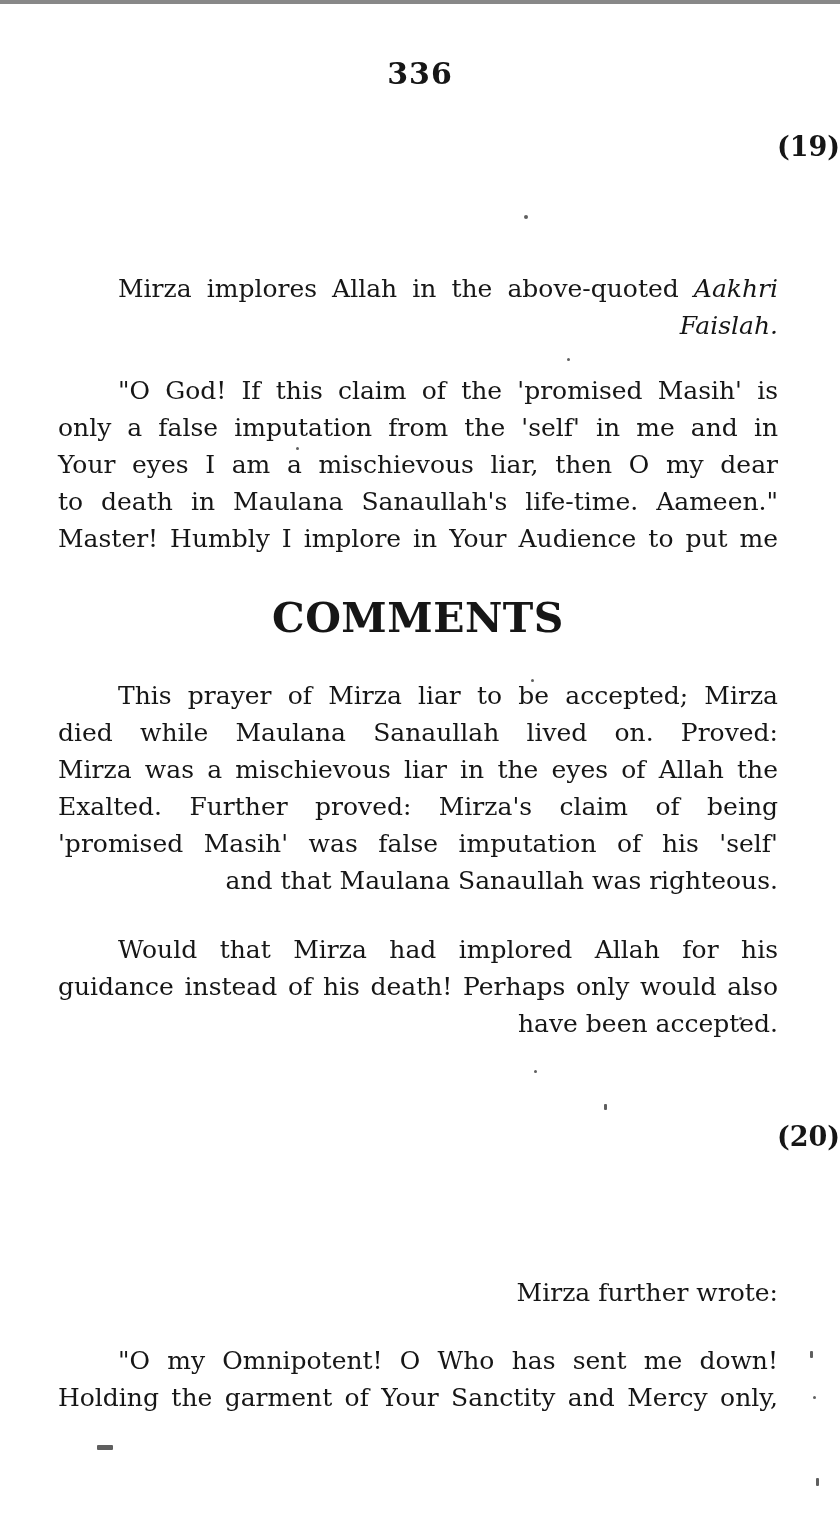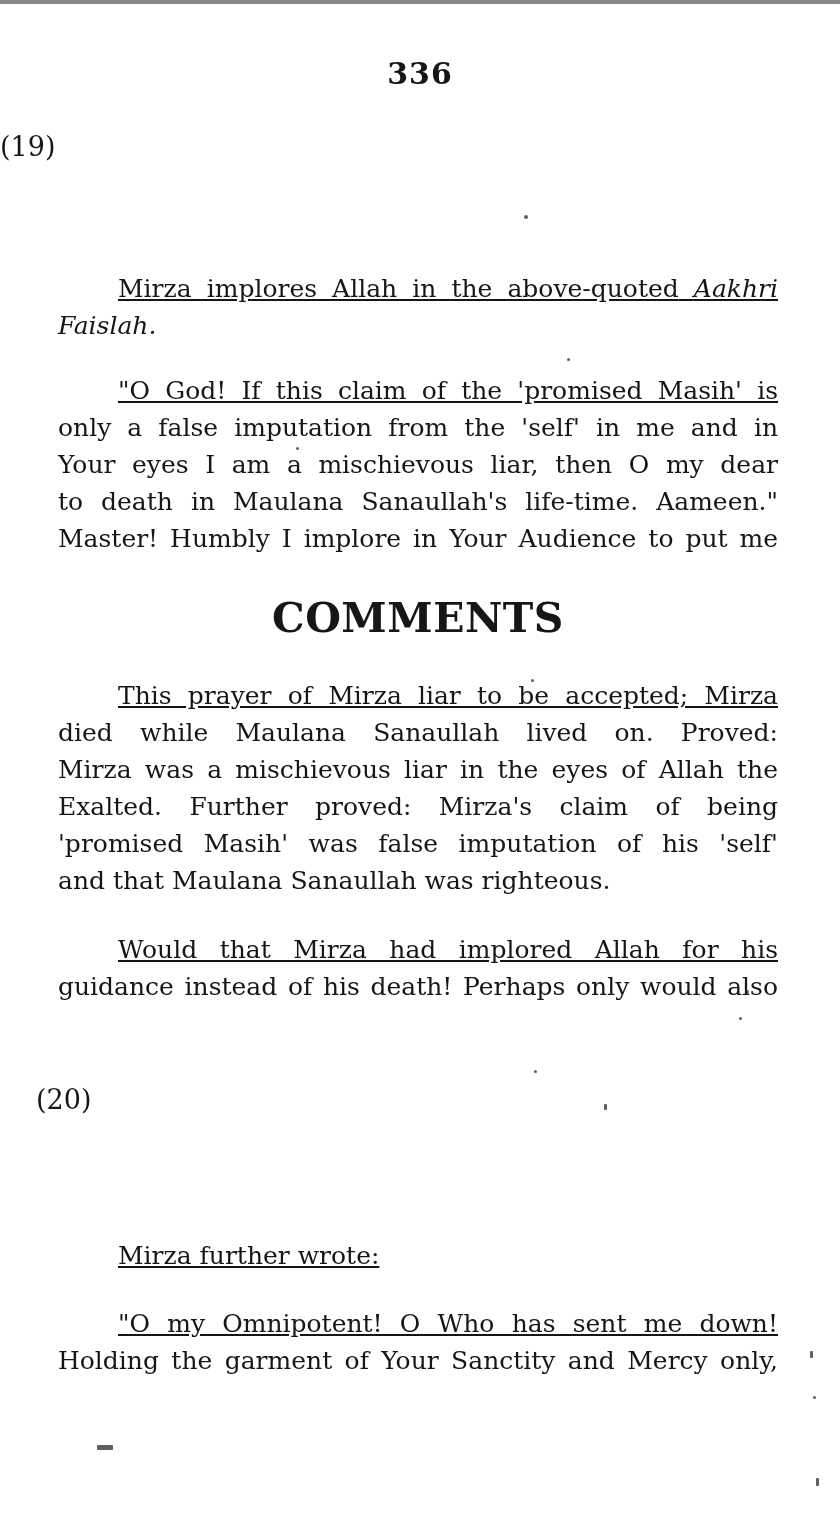--- a/index.html
+++ b/index.html
@@ -21,31 +21,31 @@
     padding-top: 54px;
     font-size: 30px;
     line-height: 32px;
     font-weight: 700;
     text-align: center;
     letter-spacing: 1px;
   }
   .sec-marker {
     font-size: 27px;
     line-height: 30px;
-    font-weight: 400;
-    text-align: left;
+    font-weight: 700;
+    text-align: right;
   }
   .m19 { margin-top: 42px; }
   .m20 { margin-top: 80px; padding-left: 36px; }
 
   .para { font-size: 25px; line-height: 37px; margin: 0; }
   .ln { display: block; }
   .j { text-align: justify; text-align-last: justify; }
-  .left { text-align: left; text-align-last: auto; }
-  .indent { text-indent: 60px; text-decoration: underline; }
+  .left { text-align: right; text-align-last: auto; }
+  .indent { text-indent: 60px; }
   .it { font-style: italic; }
 
   .intro        { margin-top: 108px; }
   .quote19      { margin-top: 28px; }
   .comments-heading {
     margin: 44px 0 0 0;
     font-size: 41px;
     line-height: 34px;
     font-weight: 700;
     text-align: center;
@@ -90,20 +90,21 @@
       <span class="ln j">died while Maulana Sanaullah lived on. Proved:</span>
       <span class="ln j">Mirza was a mischievous liar in the eyes of Allah the</span>
       <span class="ln j">Exalted. Further proved: Mirza's claim of being</span>
       <span class="ln j">'promised Masih' was false imputation of his 'self'</span>
       <span class="ln left">and that Maulana Sanaullah was righteous.</span>
     </p>
 
     <p class="para would-para">
       <span class="ln j indent">Would that Mirza had implored Allah for his</span>
       <span class="ln j">guidance instead of his death! Perhaps only would also</span>
+      <span class="ln left">have been accepted.</span>
     </p>
 
   </div>
 
   <div class="sec-marker m20">(20)</div>
 
   <div class="col">
 
     <p class="para wrote">
       <span class="ln left indent">Mirza further wrote:</span>

